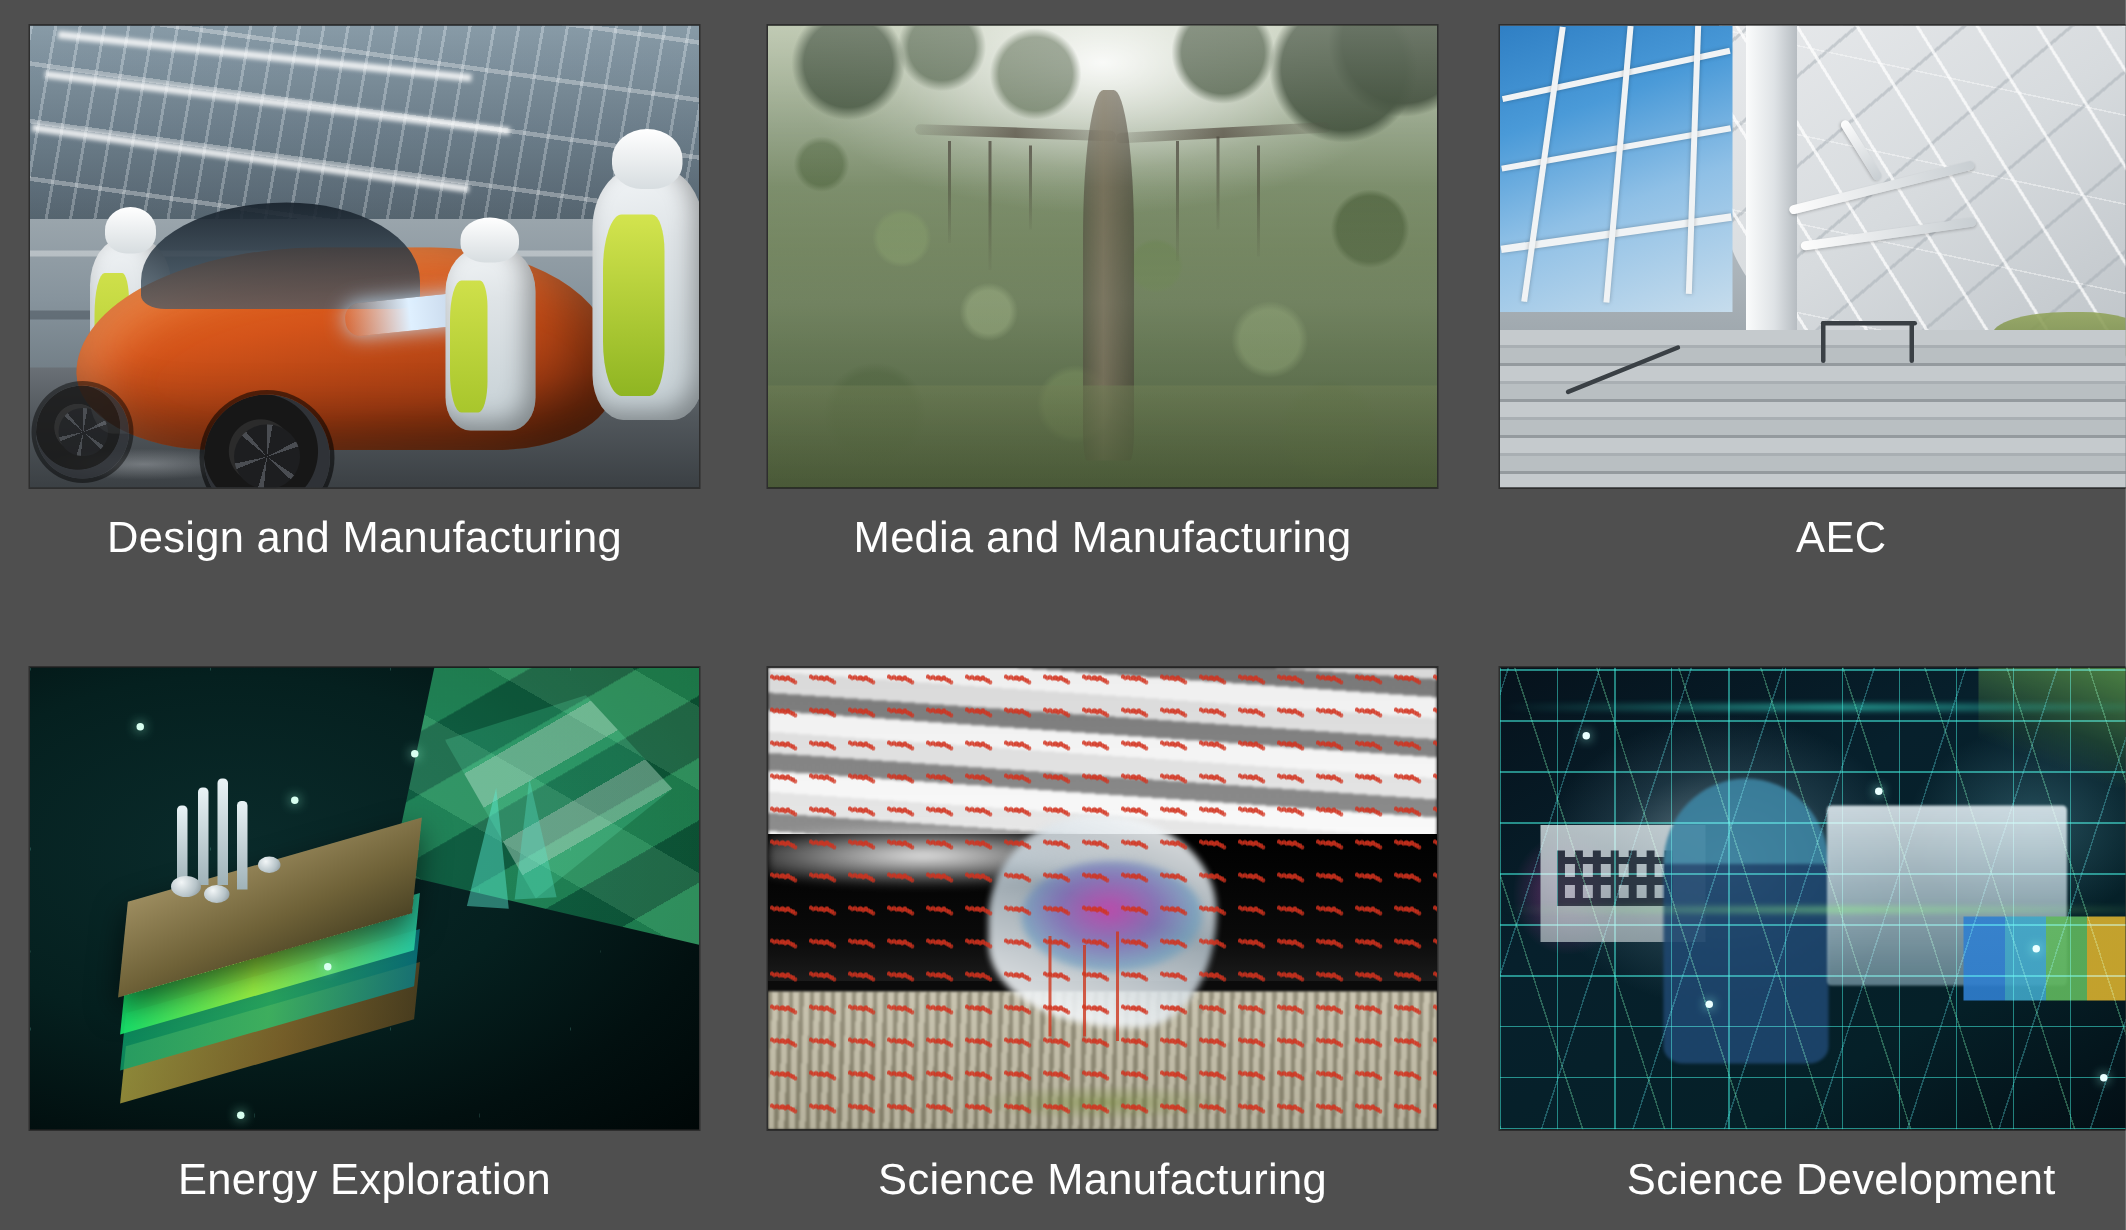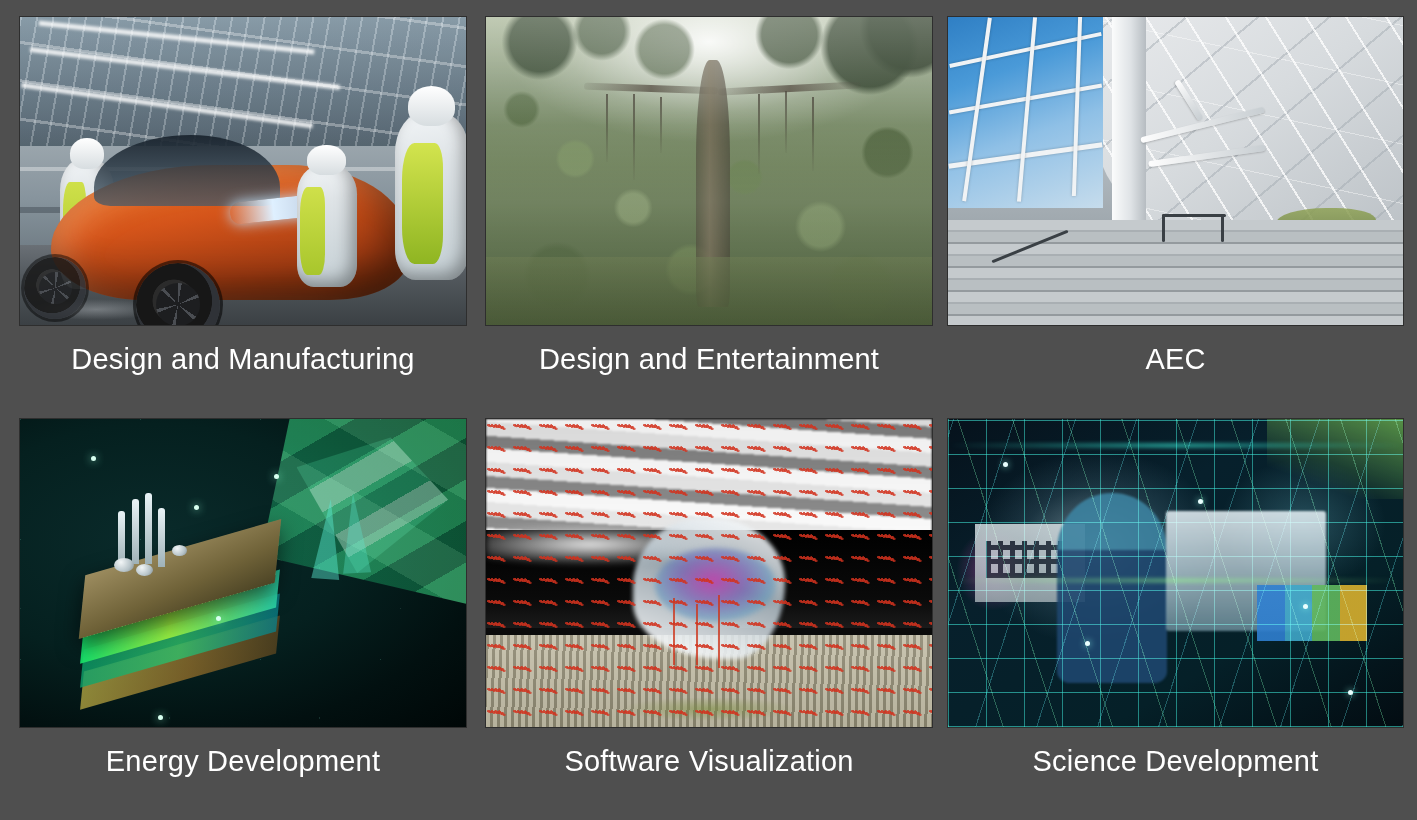--- a/index.html
+++ b/index.html
@@ -28,20 +28,21 @@
     position: absolute;
     left: 0; top: 0;
     width: 1417px;
     height: 608px;
     display: grid;
     grid-template-columns: 466px 462px 489px;
     grid-template-rows: 402px 400px;
     column-gap: 0px;
     row-gap: 0px;
     padding: 17px 17px 0 20px;
+    gap: 26px;
   }
 
   .card {
     position: relative;
     display: flex;
     flex-direction: column;
     align-items: center;
     width: 446px;
   }
 
@@ -486,21 +487,21 @@
           <div class="me-vine" style="left:27%;top:25%;height:22%;"></div>
           <div class="me-vine" style="left:33%;top:25%;height:28%;"></div>
           <div class="me-vine" style="left:39%;top:26%;height:18%;"></div>
           <div class="me-vine" style="left:61%;top:25%;height:26%;"></div>
           <div class="me-vine" style="left:67%;top:24%;height:20%;"></div>
           <div class="me-vine" style="left:73%;top:26%;height:24%;"></div>
           <div class="me-floor"></div>
           <div class="me-haze"></div>
         </div>
       </div>
-      <div class="caption">Design and Entertainment</div>
+      <div class="caption">Media and Manufacturing</div>
     </div>
 
     <div class="card wide">
       <div class="thumb">
         <div class="thumb-inner img-aec">
           <div class="aec-dome"></div>
           <div class="aec-sky"></div>
           <div class="aec-mullion" style="left:0;top:10%;width:34%;height:4px;transform:rotate(-12deg);"></div>
           <div class="aec-mullion" style="left:0;top:26%;width:34%;height:4px;transform:rotate(-10deg);"></div>
           <div class="aec-mullion" style="left:0;top:44%;width:34%;height:5px;transform:rotate(-8deg);"></div>
@@ -541,38 +542,38 @@
           <div class="ee-tank" style="left:34%;top:41%;width:15px;height:11px;"></div>
           <div class="ee-spike" style="left:66%;top:26%;transform:rotate(4deg);"></div>
           <div class="ee-spike" style="left:72%;top:24%;transform:rotate(-3deg);opacity:0.7;"></div>
           <div class="ee-node" style="left:16%;top:12%;"></div>
           <div class="ee-node" style="left:39%;top:28%;"></div>
           <div class="ee-node" style="left:44%;top:64%;"></div>
           <div class="ee-node" style="left:57%;top:18%;"></div>
           <div class="ee-node" style="left:31%;top:96%;"></div>
         </div>
       </div>
-      <div class="caption">Energy Development</div>
+      <div class="caption">Energy Exploration</div>
     </div>
 
     <div class="card">
       <div class="thumb">
         <div class="thumb-inner img-sv">
           <div class="sv-sky"></div>
           <div class="sv-darkband"></div>
           <div class="sv-ground"></div>
           <div class="sv-plume"></div>
           <div class="sv-core"></div>
           <div class="sv-stream"></div>
           <div class="sv-thread" style="left:42%;top:58%;height:22%;"></div>
           <div class="sv-thread" style="left:47%;top:60%;height:20%;"></div>
           <div class="sv-thread" style="left:52%;top:57%;height:24%;"></div>
         </div>
       </div>
-      <div class="caption">Software Visualization</div>
+      <div class="caption">Science Manufacturing</div>
     </div>
 
     <div class="card wide">
       <div class="thumb">
         <div class="thumb-inner img-sd">
           <div class="sd-room"></div>
           <div class="sd-magenta"></div>
           <div class="sd-lime"></div>
           <div class="sd-panelL"></div>
           <div class="sd-person"></div>

